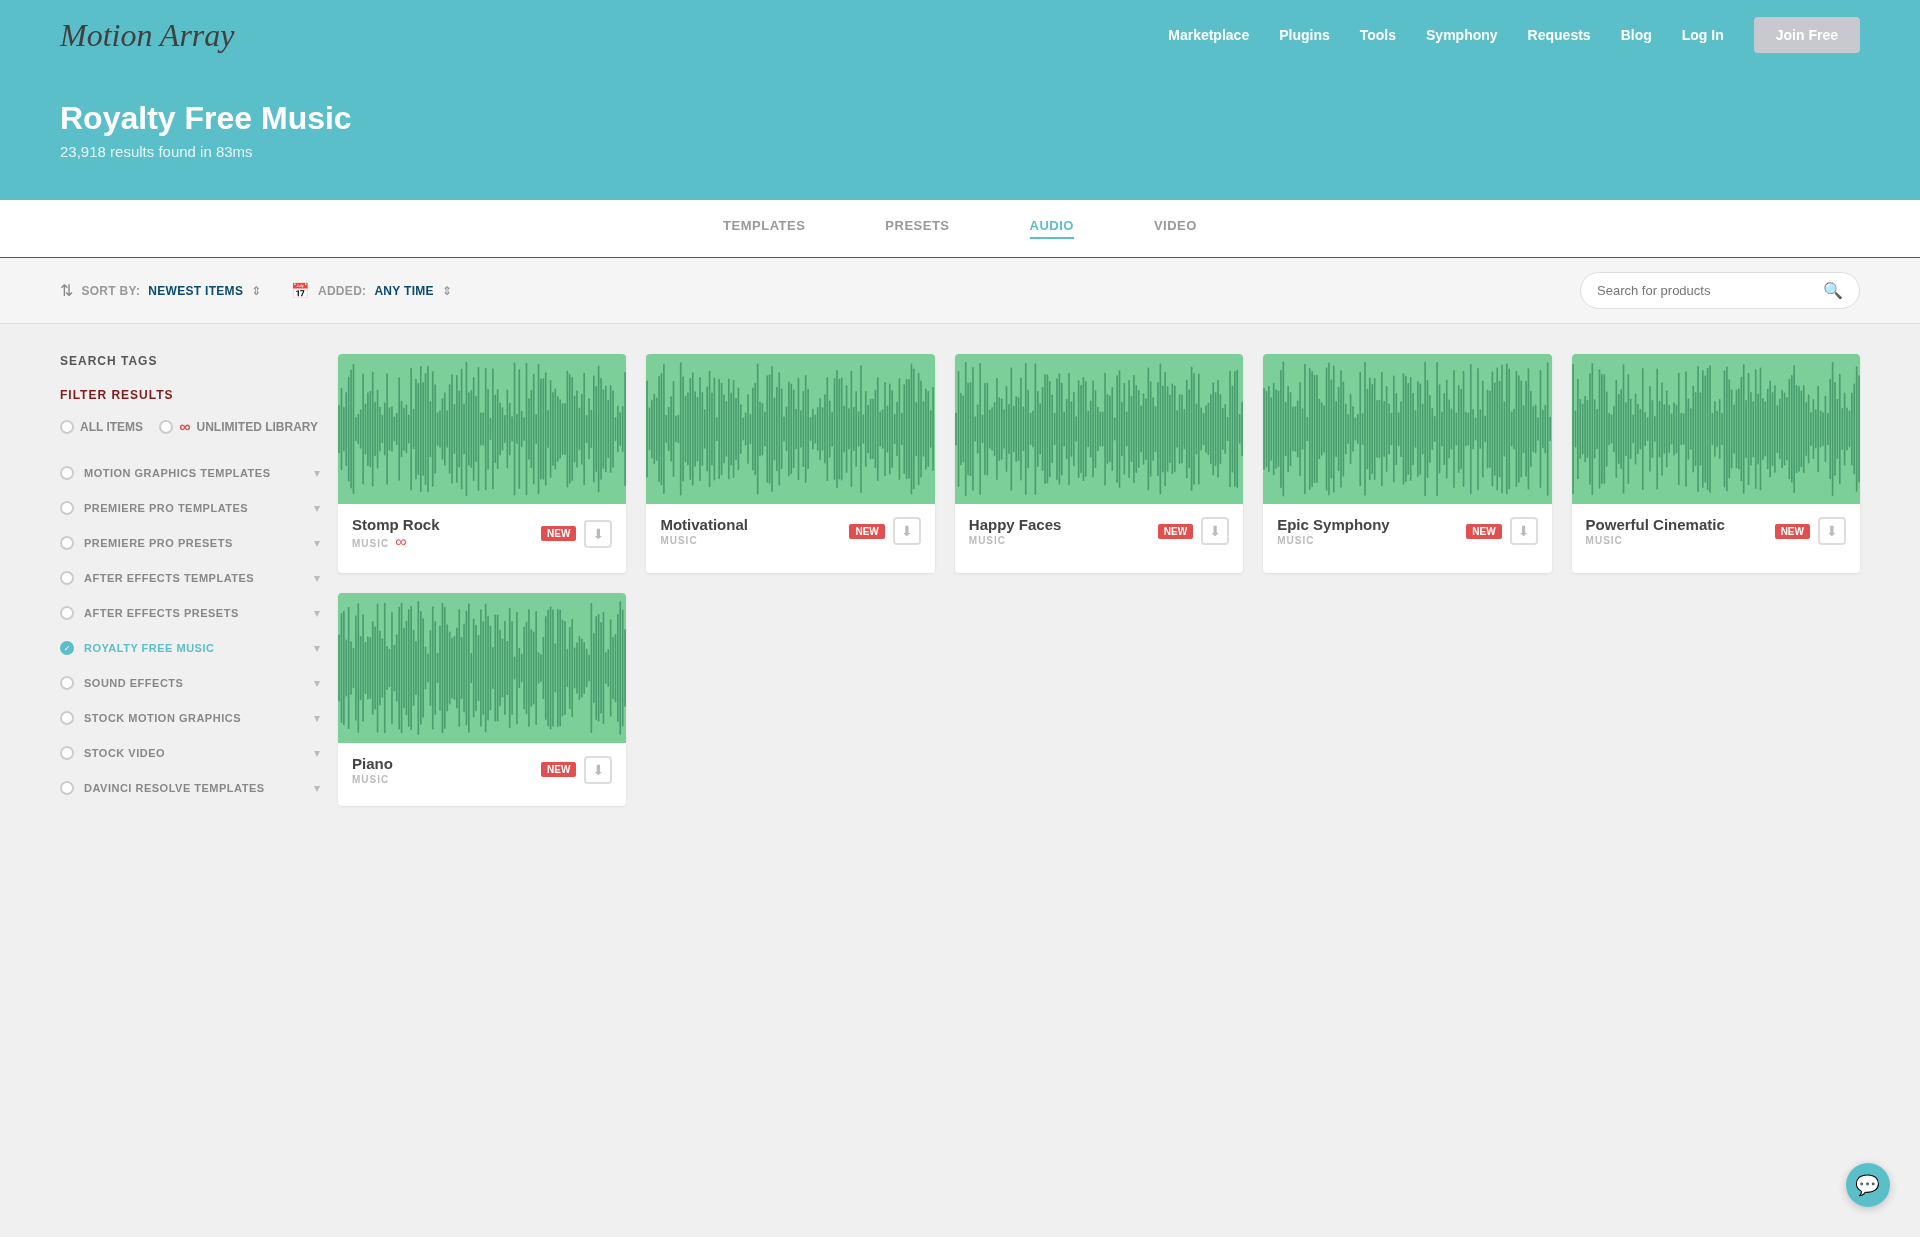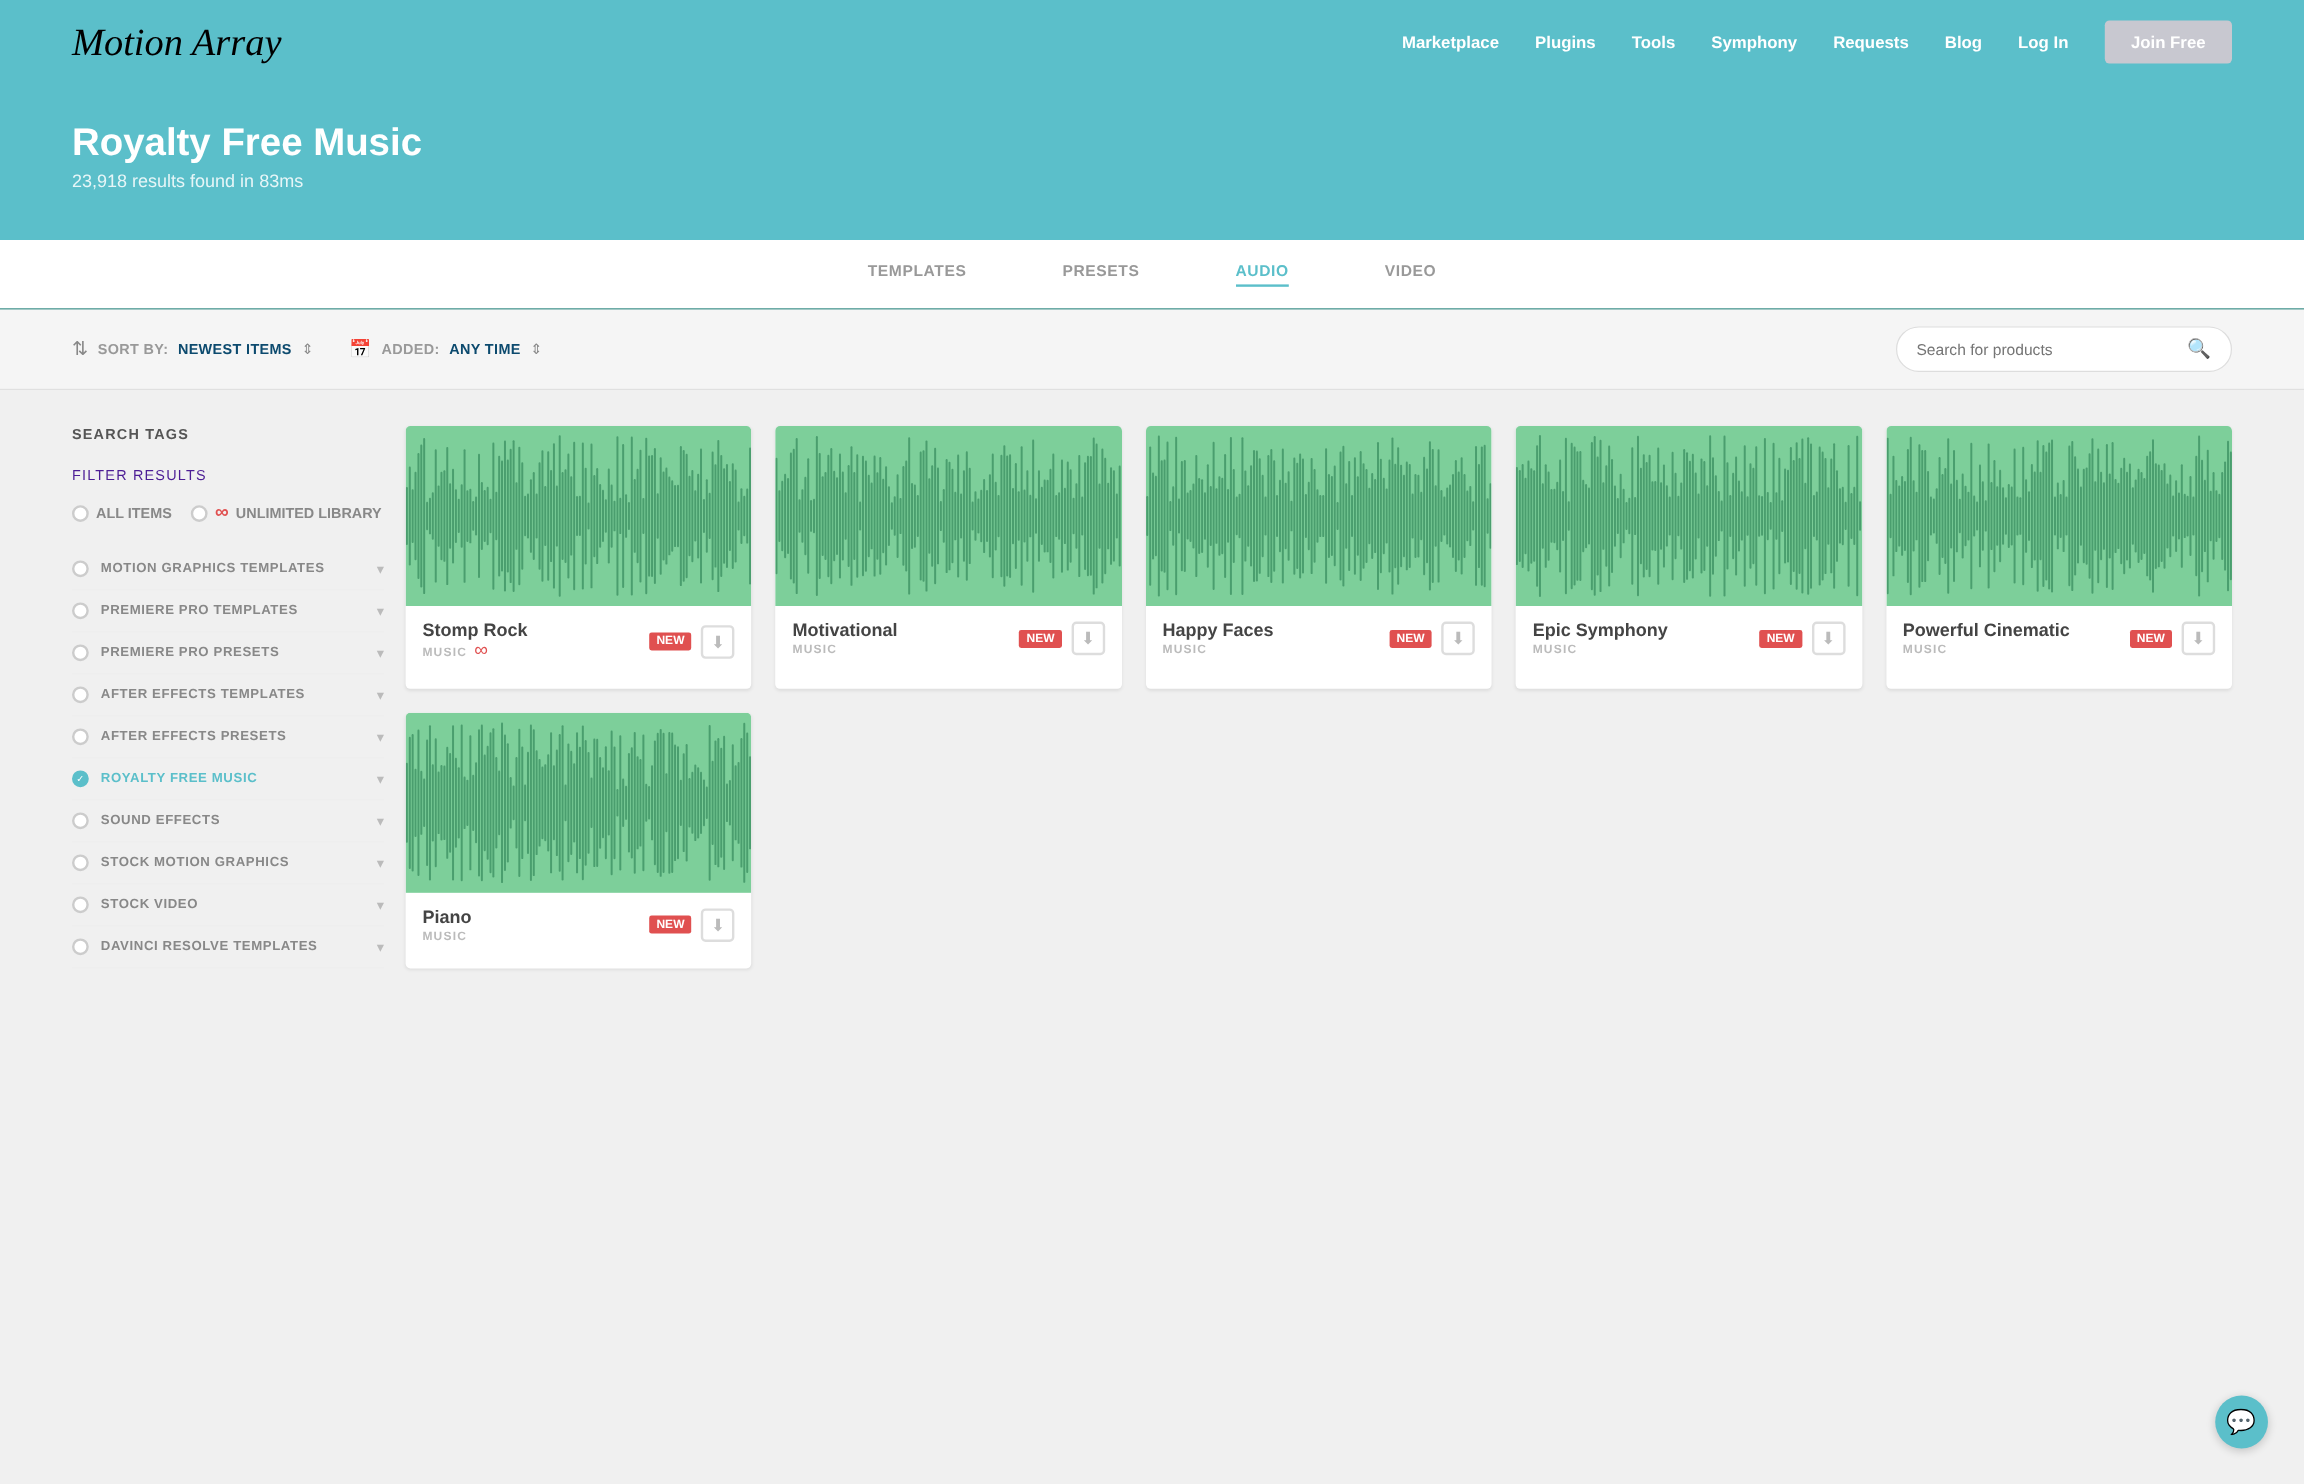--- a/index.html
+++ b/index.html
@@ -9,21 +9,21 @@
     .header {
       background: #5bbfca;
       padding: 0 60px;
       display: flex;
       align-items: center;
       justify-content: space-between;
       height: 70px;
     }
     .logo {
       font-family: 'Brush Script MT', cursive;
-      color: #000000;
+      color: #404040;
       font-size: 32px;
       font-style: italic;
     }
     .nav {
       display: flex;
       align-items: center;
       gap: 30px;
     }
     .nav-link {
       color: white;
@@ -147,22 +147,22 @@
     .sidebar-section-title {
       font-size: 12px;
       font-weight: 800;
       color: #555;
       letter-spacing: 1px;
       text-transform: uppercase;
       margin-bottom: 20px;
     }
     .filter-results-title {
       font-size: 12px;
-      font-weight: 400;
-      color: #4c1d95;
+      font-weight: 700;
+      color: #7f1d1d;
       letter-spacing: 1px;
       text-transform: uppercase;
       margin-top: 20px;
       margin-bottom: 16px;
     }
     .radio-group {
       display: flex;
       align-items: center;
       gap: 16px;
       margin-bottom: 20px;

